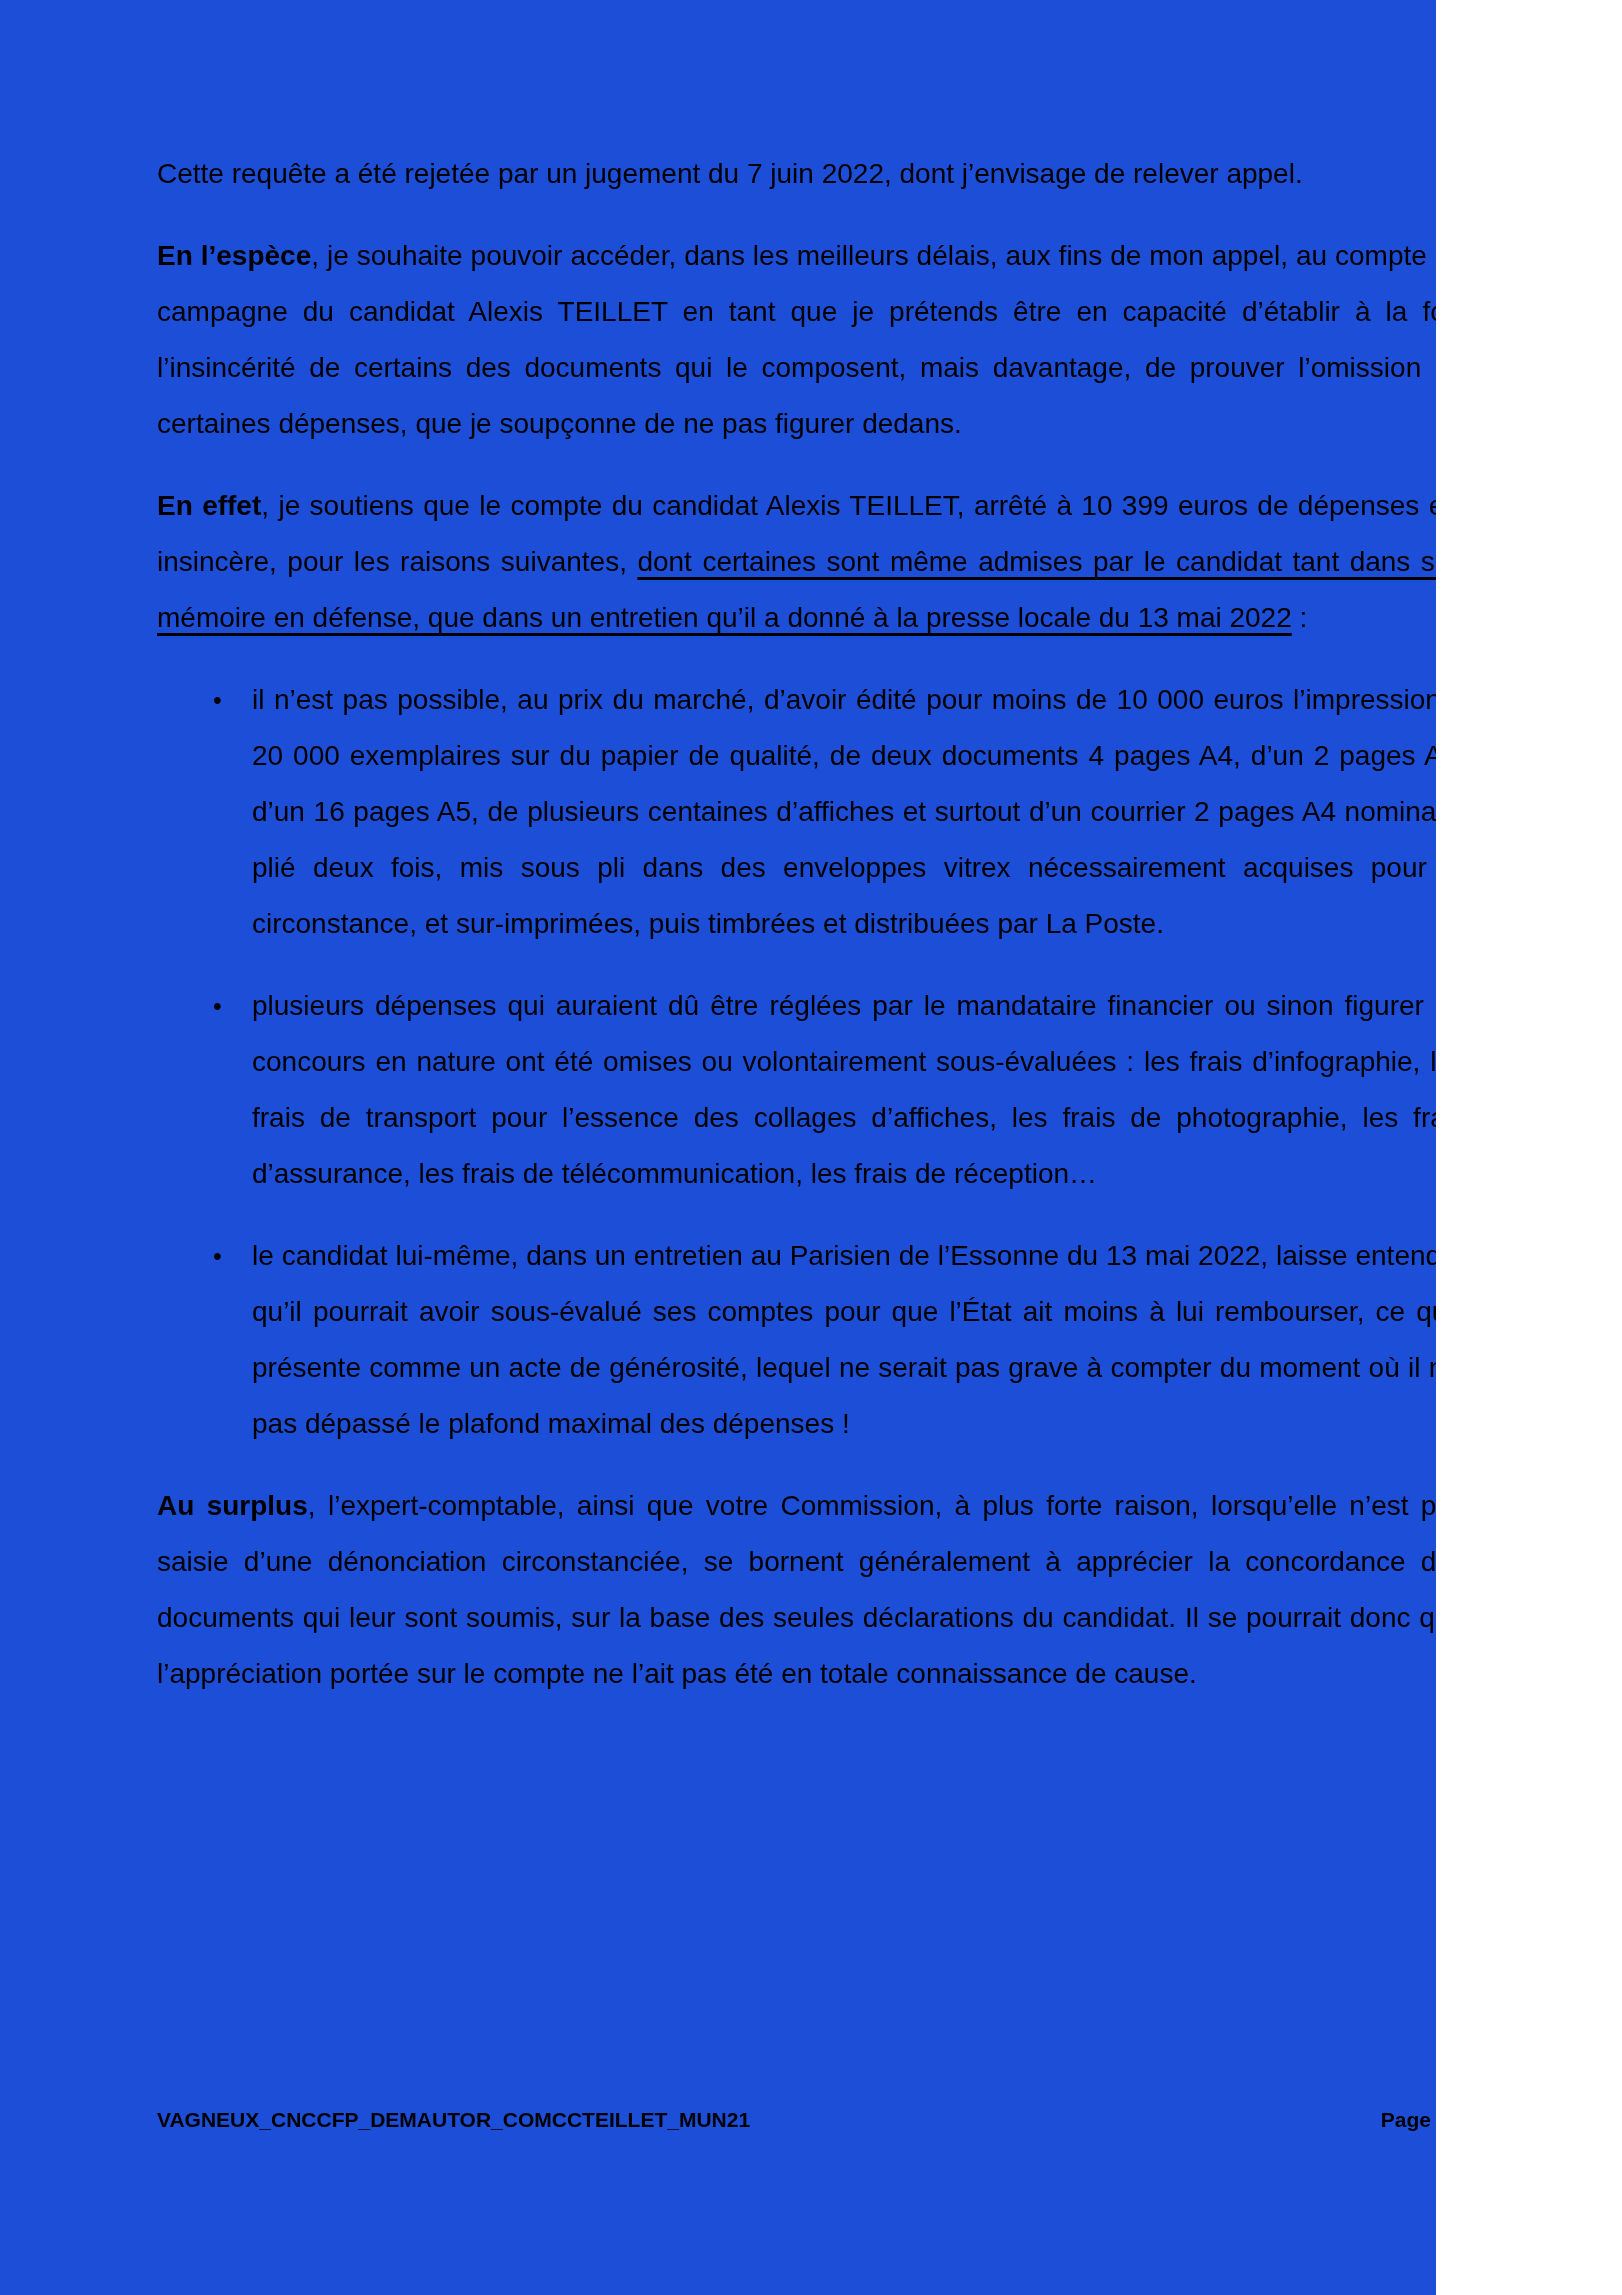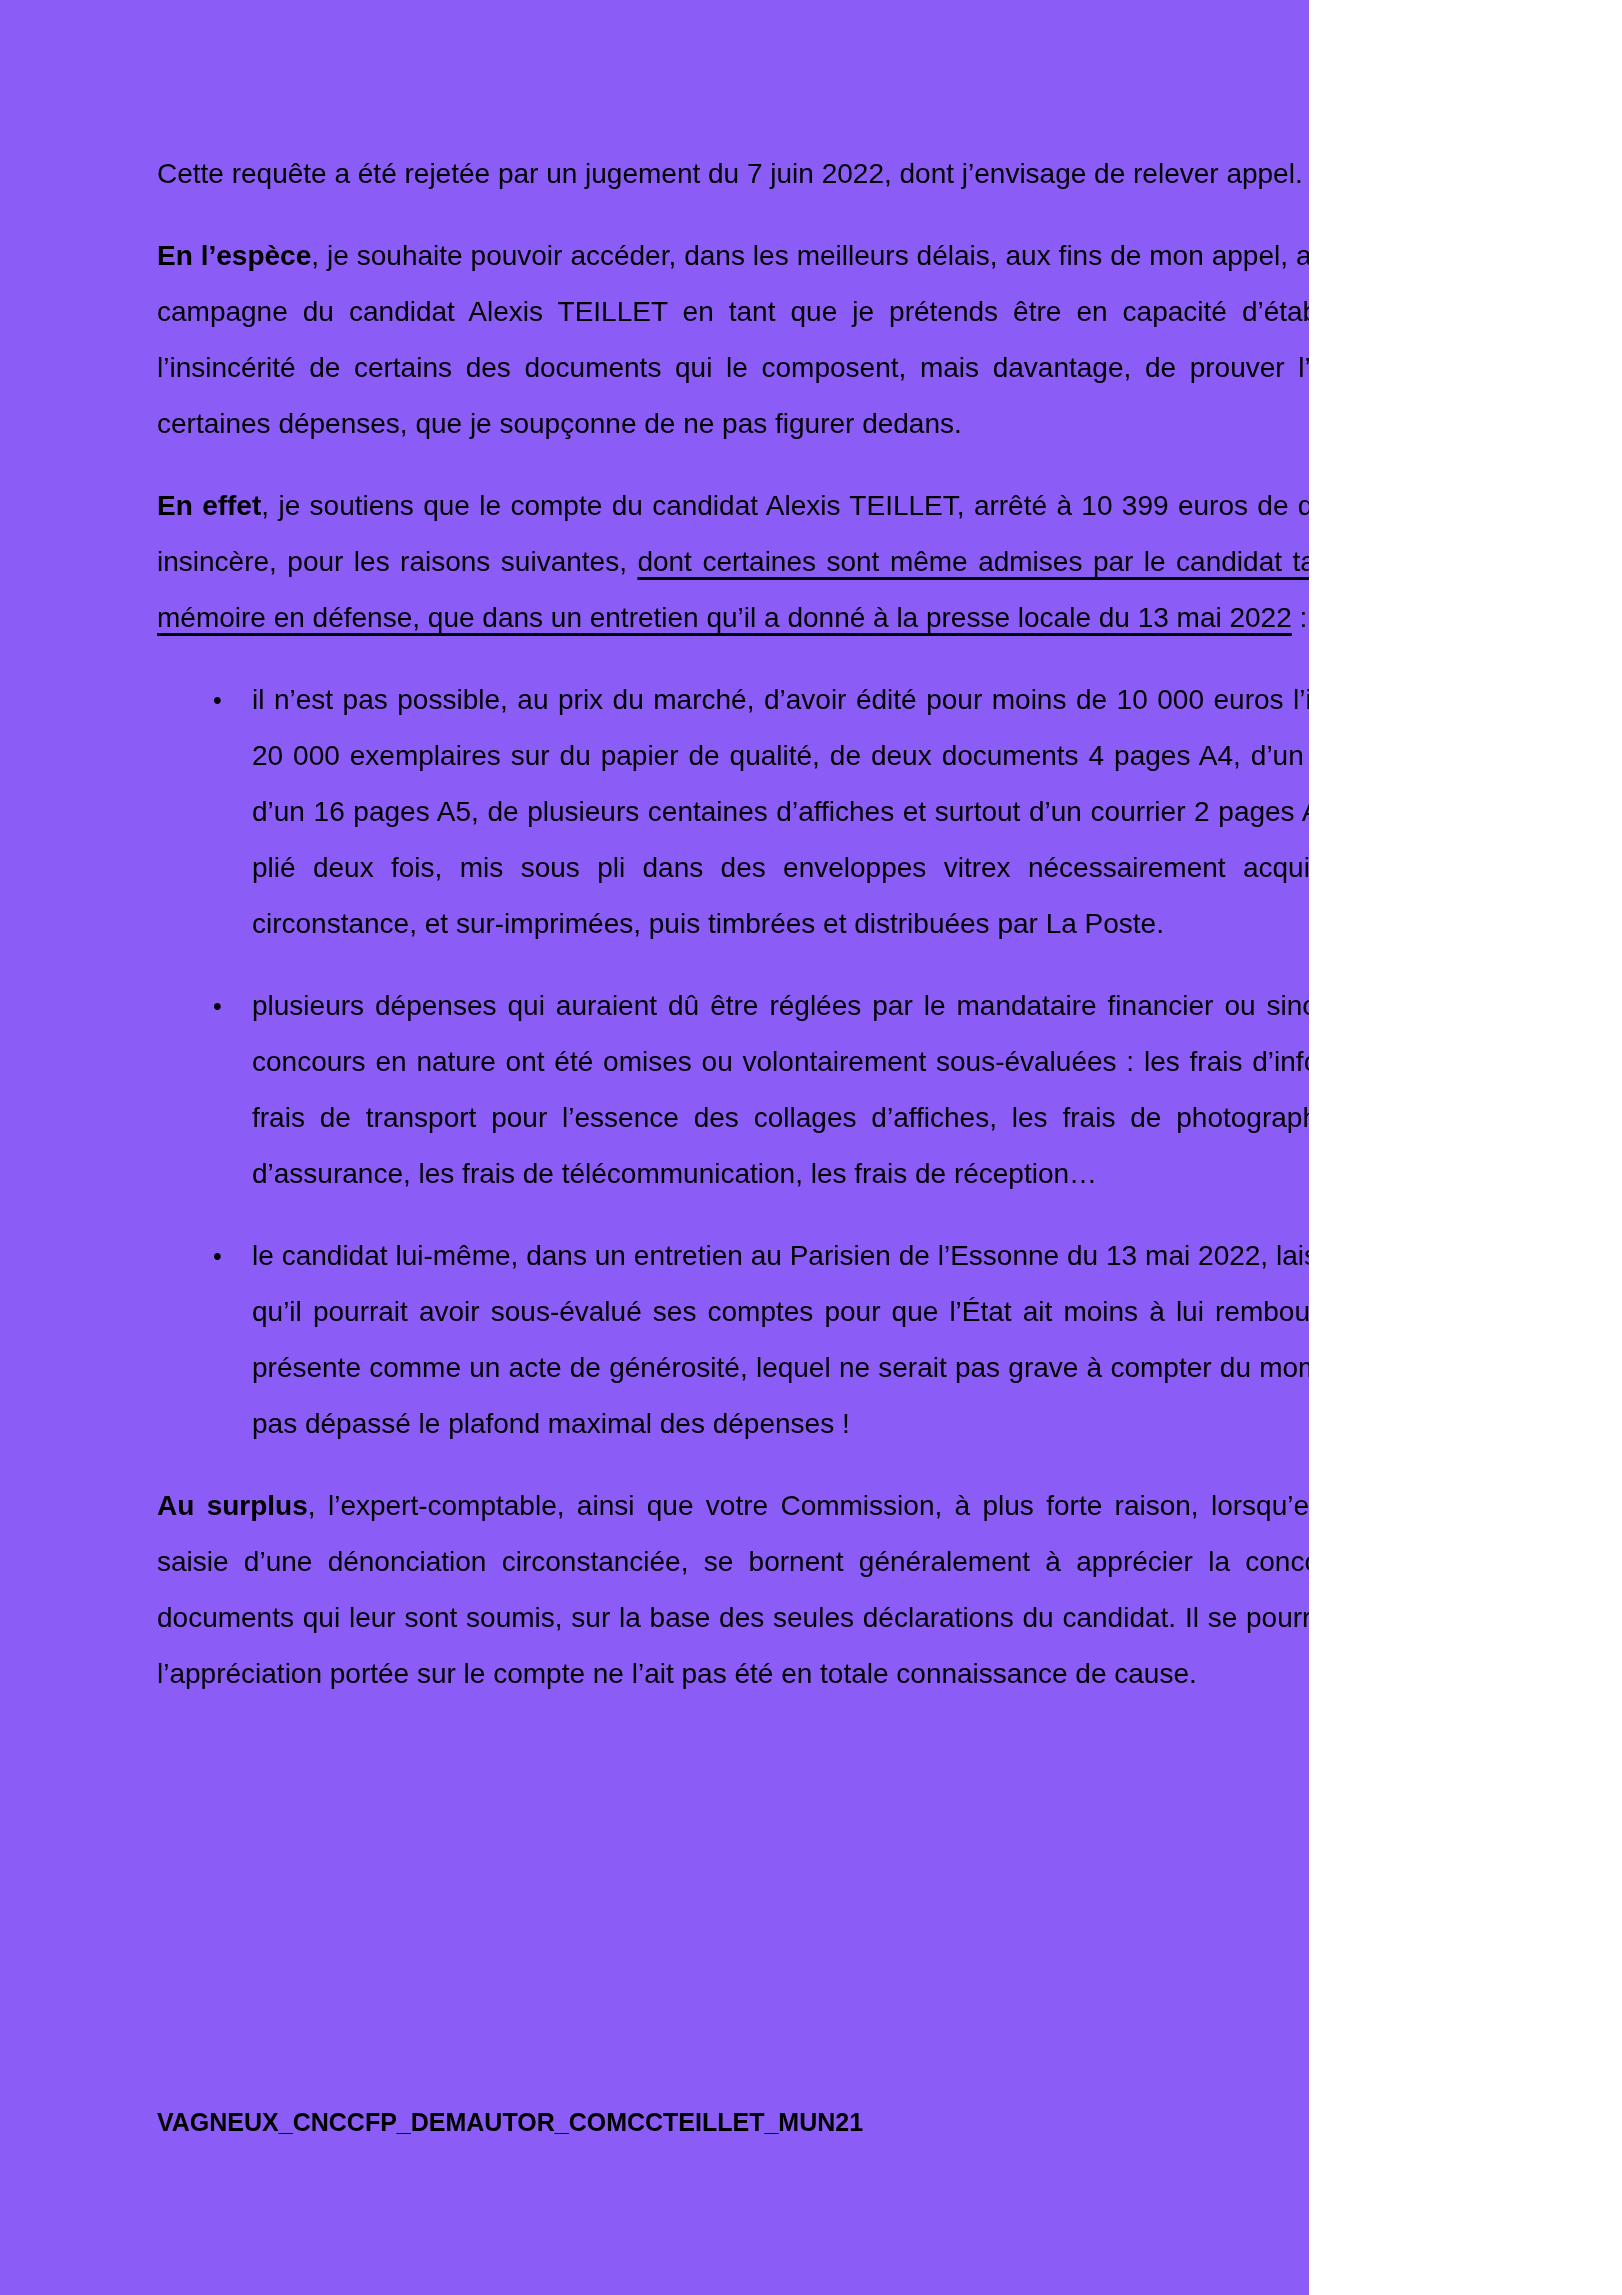--- a/index.html
+++ b/index.html
@@ -8,23 +8,23 @@
     background: #ffffff;
   }
   body {
     width: 1622px;
     height: 2295px;
     font-family: "Liberation Sans", sans-serif;
     color: #000000;
   }
   .page {
     position: relative;
-    width: 1309px;
+    width: 1436px;
     height: 2295px;
-    background: #8b5cf6;
+    background: #1d4ed8;
     overflow: hidden;
     text-decoration: underline;
   }
   .content {
     position: absolute;
     left: 157px;
     top: 0;
     width: 1309px;
     padding-top: 146px;
     font-size: 28px;
@@ -54,21 +54,21 @@
   .seg-underline {
     text-decoration: underline;
     text-decoration-thickness: 2.6px;
     text-underline-offset: 5.9px;
   }
   .footer {
     position: absolute;
     left: 157px;
     top: 2108px;
     width: 1309px;
-    font-size: 25px;
+    font-size: 21px;
     font-weight: bold;
     display: flex;
     justify-content: space-between;
     align-items: baseline;
   }
 </style>
 </head>
 <body>
 
 <div class="page">

